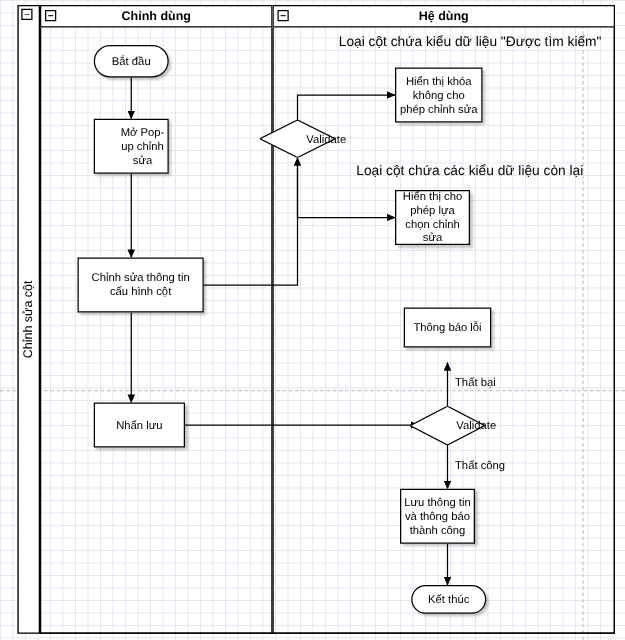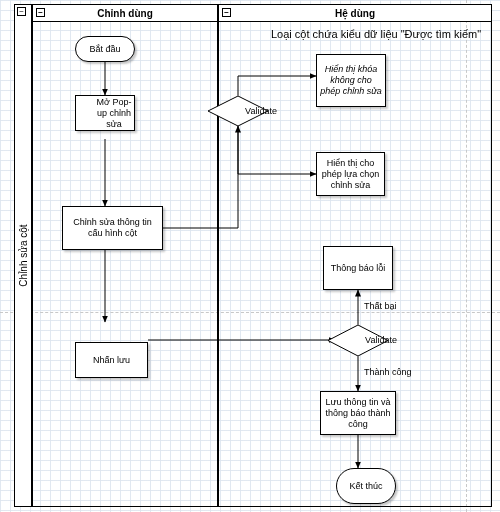--- a/index.html
+++ b/index.html
@@ -201,70 +201,73 @@
       <path d="M358,356 L358,391"></path>
 
       <path d="M358,435 L358,468"></path>
     </g>
   </svg>
 
   <div class="node terminator" style="left:75px; top:36px; width:60px; height:26px;">
     <span>Bắt đầu</span>
   </div>
 
-  <div class="node" style="left:75px; top:95px; width:60px; height:36px;padding-left:20px;">
+  <div class="node" style="left:75px; top:95px; width:60px; height:44px;padding-left:20px;">
     <span>Mở Pop-up chỉnh sửa</span>
   </div>
 
   <div class="node" style="left:62px; top:206px; width:101px; height:44px;">
     <span>Chỉnh sửa thông tin cấu hình cột</span>
   </div>
 
-  <div class="node" style="left:75px; top:322px; width:73px; height:36px;margin-top:20px;">
+  <div class="node" style="left:75px; top:322px; width:73px; height:36px;">
     <span>Nhấn lưu</span>
   </div>
 
   <div class="node decision" style="left:208px; top:96px; width:60px; height:30px;">
     <svg width="60" height="30" viewBox="0 0 60 30" xmlns="http://www.w3.org/2000/svg">
       <polygon points="30,0 60,15 30,30 0,15" fill="#ffffff" stroke="#000000" stroke-width="1"></polygon>
     </svg>
     <span class="dlabel">Validate</span>
   </div>
 
-  <div class="node" style="left:316px; top:54px; width:70px; height:53px;font-style:italic;">
+  <div class="node" style="left:316px; top:54px; width:70px; height:44px;">
     <span>Hiển thị khóa không cho phép chỉnh sửa</span>
   </div>
 
-  <div class="node" style="left:316px; top:152px; width:69px; height:44px;">
+  <div class="node" style="left:316px; top:152px; width:60px; height:44px;">
     <span>Hiển thị cho phép lựa chọn chỉnh sửa</span>
   </div>
 
-  <div class="node" style="left:323px; top:246px; width:70px; height:44px;">
+  <div class="node" style="left:323px; top:246px; width:70px; height:32px;">
     <span>Thông báo lỗi</span>
   </div>
 
   <div class="node decision" style="left:328px; top:325px; width:60px; height:31px;">
     <svg width="60" height="31" viewBox="0 0 60 31" xmlns="http://www.w3.org/2000/svg">
       <polygon points="30,0 60,15.5 30,31 0,15.5" fill="#ffffff" stroke="#000000" stroke-width="1"></polygon>
     </svg>
     <span class="dlabel">Validate</span>
   </div>
 
-  <div class="node" style="left:320px; top:391px; width:76px; height:44px;justify-content:flex-end;">
+  <div class="node" style="left:320px; top:391px; width:60px; height:44px;justify-content:flex-end;">
     <span>Lưu thông tin và thông báo thành công</span>
   </div>
 
-  <div class="node terminator" style="left:336px; top:468px; width:60px; height:36px;">
+  <div class="node terminator" style="left:329px; top:468px; width:60px; height:23px;">
     <span>Kết thúc</span>
   </div>
 
   <div class="note" style="left:271px; top:28px;">
     <span>Loại cột chứa kiểu dữ liệu "Được tìm kiếm"</span>
   </div>
+  <div class="note" style="left:285px; top:131px;">
+    <span>Loại cột chứa các kiểu dữ liệu còn lại</span>
+  </div>
 
   <div class="edge-label" style="left:364px; top:301px;">
     <span>Thất bại</span>
   </div>
   <div class="edge-label" style="left:364px; top:367px;">
-    <span>Thành công</span>
+    <span>Thất công</span>
   </div>
 
 </div>
 
 </body></html>

